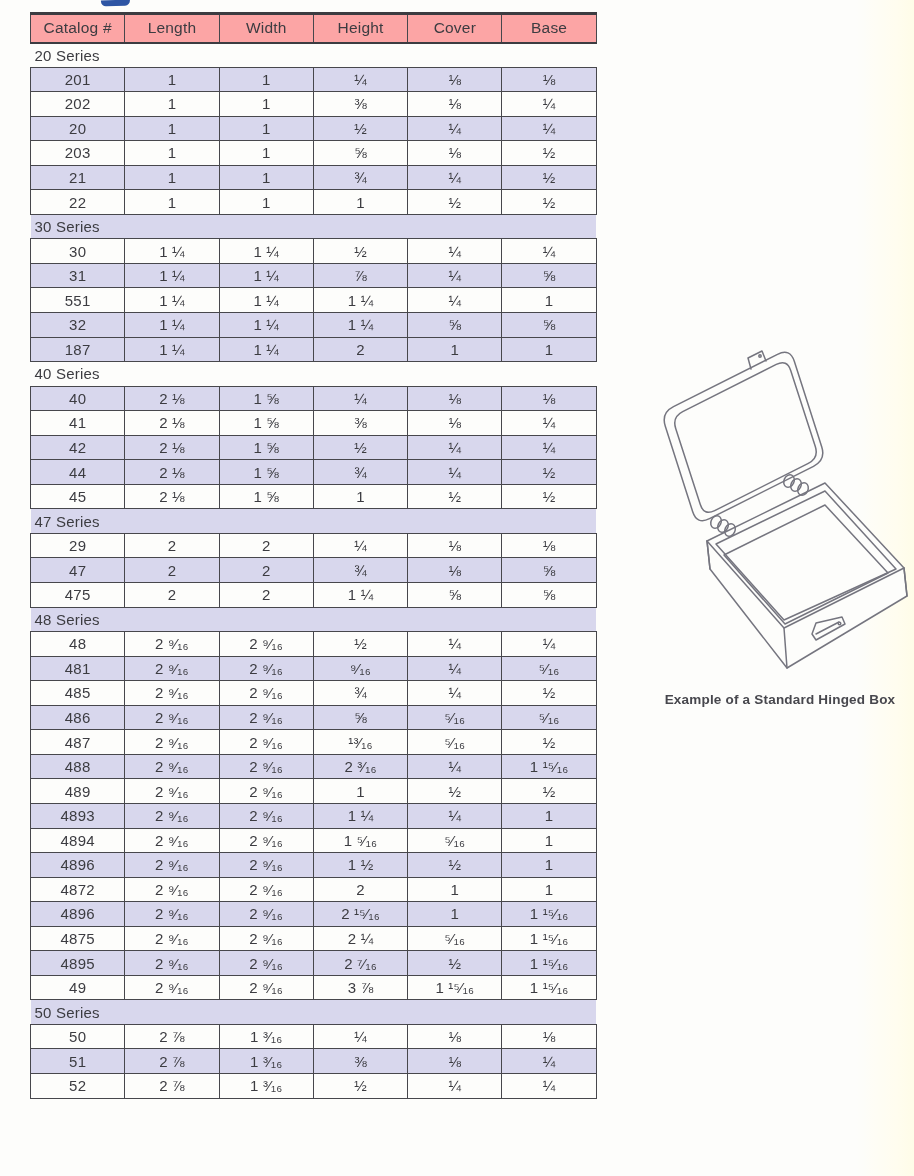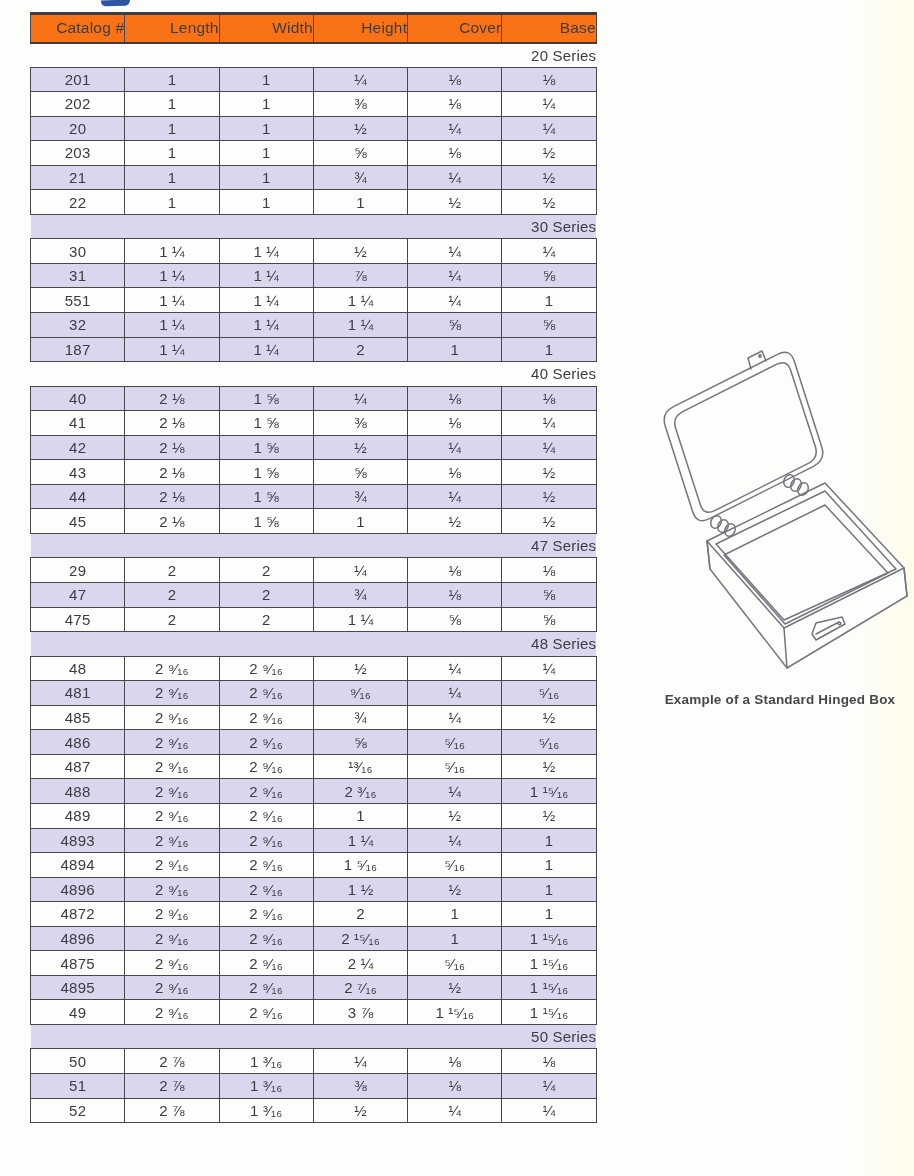--- a/index.html
+++ b/index.html
@@ -34,29 +34,28 @@
     color:#3c3c41;
     height:24.55px;
     padding:0;
     letter-spacing:0.2px;
   }
   table.catalog thead th {
     height:29px;
     border-top:3px solid #3c3c41;
     border-bottom:2.6px solid #3c3c41;
     font-size:15.5px;
-    background:#f97316;
-    text-align:right;
+    background:#fca5a5;
   }
   table.catalog td { border-top-width:1.9px; border-bottom-width:1.9px; }
   tr.stripe td { background:#d8d7ed; }
   tr.plain td { background:#fdfdfb; }
   tr.band td {
     border-left:none; border-right:none;
-    text-align:right; padding-left:4px;
+    text-align:left; padding-left:4px;
     font-size:15px;
   }
   .illustration {
     position:absolute; left:612px; top:338px; width:302px; height:380px;
   }
   .illustration svg { display:block; }
   .caption {
     position:absolute; left:640px; top:692px; width:280px;
     text-align:center;
     font-size:13.5px; font-weight:700; color:#47474d;
@@ -203,28 +202,20 @@
         <td>¼</td>
       </tr>
       <tr class="stripe">
         <td>42</td>
         <td>2 ⅛</td>
         <td>1 ⅝</td>
         <td>½</td>
         <td>¼</td>
         <td>¼</td>
       </tr>
-      <tr class="plain">
-        <td>43</td>
-        <td>2 ⅛</td>
-        <td>1 ⅝</td>
-        <td>⅝</td>
-        <td>⅛</td>
-        <td>½</td>
-      </tr>
       <tr class="stripe">
         <td>44</td>
         <td>2 ⅛</td>
         <td>1 ⅝</td>
         <td>¾</td>
         <td>¼</td>
         <td>½</td>
       </tr>
       <tr class="plain">
         <td>45</td>

